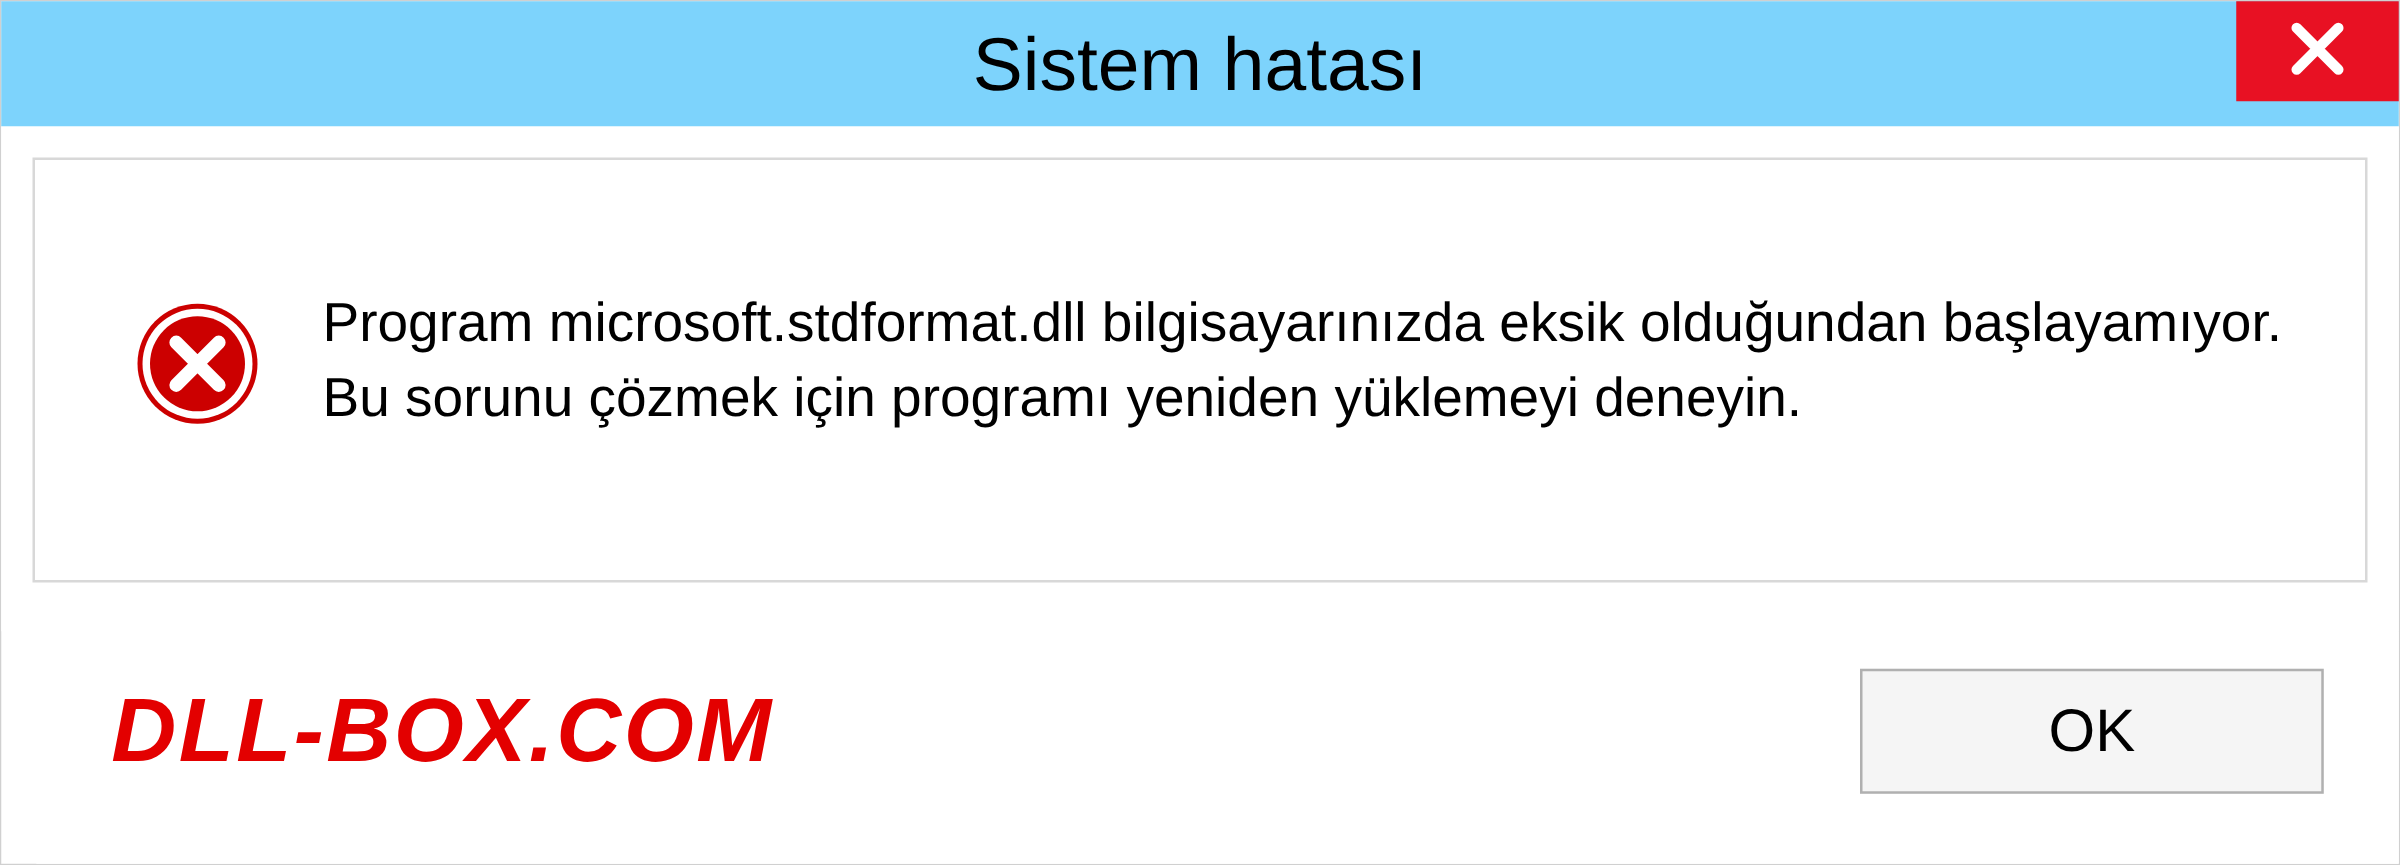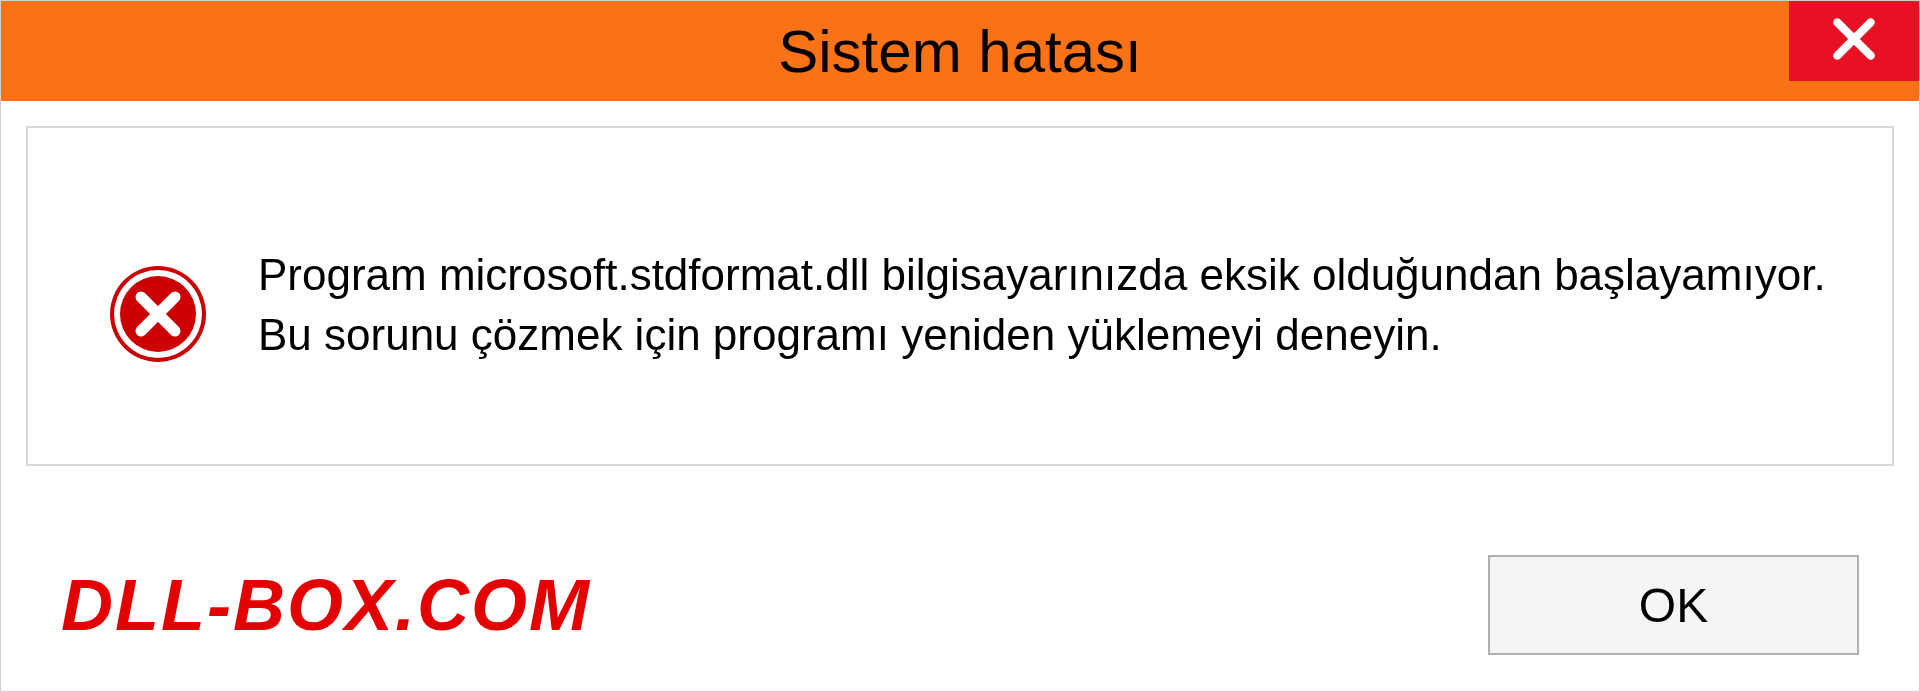--- a/index.html
+++ b/index.html
@@ -23,21 +23,21 @@
       flex-direction: column;
       border: 1px solid #d0d0d0;
     }
     
     .titlebar {
       display: flex;
       align-items: center;
       justify-content: center;
       position: relative;
       height: 100px;
-      background: #f97316;
+      background: #7dd3fc;
     }
     
     .titlebar-title {
       font-size: 60px;
       font-weight: 400;
       color: #000000;
     }
     
     .close-btn {
       position: absolute;
@@ -61,21 +61,21 @@
       flex: 1;
       padding: 25px 25px 0 25px;
       background: #ffffff;
     }
     
     .message-panel {
       border: 2px solid #d8d8d8;
       background: #ffffff;
       padding: 80px 60px 100px 80px;
       display: flex;
-      align-items: flex-end;
+      align-items: center;
       gap: 50px;
       min-height: 340px;
     }
     
     .error-icon {
       flex-shrink: 0;
       width: 100px;
       height: 100px;
       margin-top: 10px;
     }
@@ -90,22 +90,23 @@
       line-height: 1.35;
       color: #000000;
       font-weight: 400;
       padding-top: 5px;
     }
     
     .footer {
       display: flex;
       align-items: center;
       justify-content: space-between;
-      padding: 30px 60px 36px 60px;
+      padding: 30px 60px 56px 60px;
       background: #ffffff;
+      margin-left: 28px;
     }
     
     .watermark {
       font-size: 72px;
       font-weight: 900;
       font-style: italic;
       color: #e30000;
       letter-spacing: 2px;
       font-family: Arial, sans-serif;
     }

